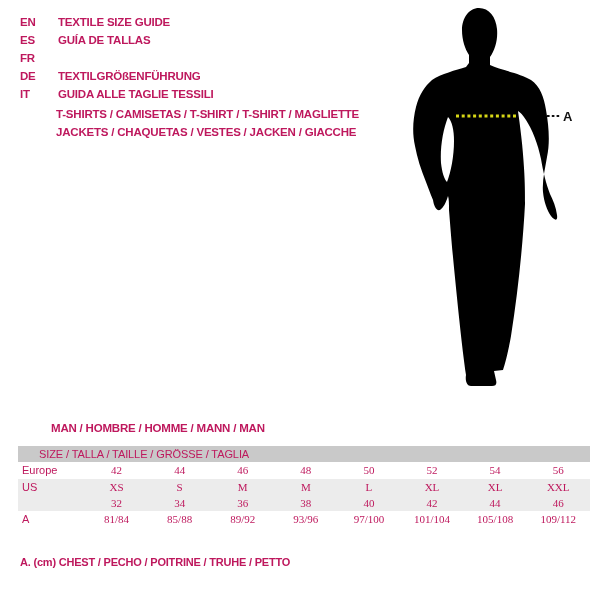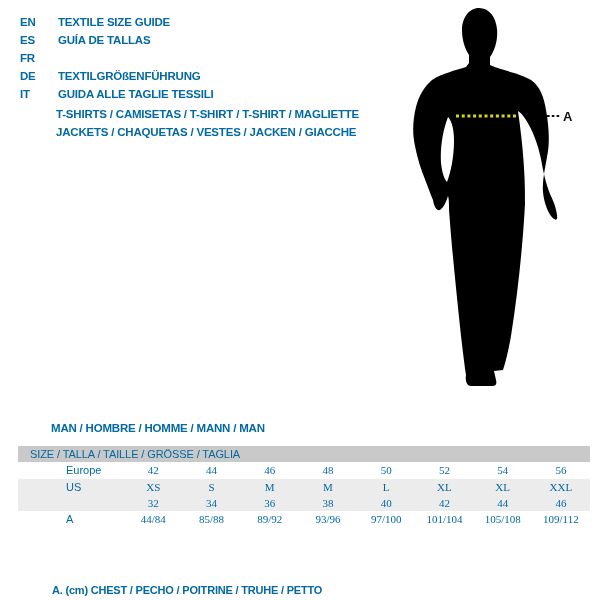--- a/index.html
+++ b/index.html
@@ -1,43 +1,43 @@
 <!DOCTYPE html>
 <html><head>
 <meta charset="utf-8">
 <style>
   * { margin:0; padding:0; box-sizing:border-box; }
   html,body { background:#fff; }
   .canvas {
     position:relative; width:600px; height:600px; background:#ffffff;
-    font-family:"Liberation Sans", sans-serif; color:#0369a1; overflow:hidden;
+    font-family:"Liberation Sans", sans-serif; color:#be185d; overflow:hidden;
   }
   
   .lang-list { position:absolute; left:20px; top:13px; }
   .lang-row { display:flex; height:18px; line-height:18px; }
   .lang-code { width:38px; font-weight:bold; font-size:11.5px; letter-spacing:-0.2px; }
   .lang-label { font-weight:bold; font-size:11.5px; letter-spacing:-0.2px; white-space:nowrap;text-align:right; }
   
   .categories { position:absolute; left:20px; top:105px;margin-left:36px; }
   .cat-line { height:18px; line-height:18px; font-weight:bold; font-size:11.5px; letter-spacing:-0.2px; white-space:nowrap; }
   
   .figure-svg { position:absolute; left:0; top:0; width:600px; height:400px; }
   
   .section-title { position:absolute; left:20px; top:422px; font-weight:bold; font-size:11.5px; letter-spacing:-0.2px;margin-left:31px; }
   
   .size-table { position:absolute; left:18px; top:446px; width:572px; font-size:11px; }
-  .t-header { height:16px; line-height:16px; background:#c9c9c9; padding-left:12px; letter-spacing:-0.1px; }
+  .t-header { height:16px; line-height:16px; background:#c9c9c9; padding-left:21px; letter-spacing:-0.1px; }
   .t-row { display:flex; }
   .t-row.shaded { background:#ececec; }
   .t-row.h17 { height:17px; line-height:17px; }
   .t-row.h16 { height:16px; line-height:16px; }
-  .t-label { width:67px; padding-left:4px; text-align:left;margin-left:44px; }
+  .t-label { width:67px; padding-left:4px; text-align:left; }
   .t-cell { width:63.1px; text-align:center;font-family:Liberation Serif, serif; }
   
-  .footnote { position:absolute; left:20px; top:584px; font-weight:bold; font-size:11px; letter-spacing:-0.2px;margin-left:32px; }
+  .footnote { position:absolute; left:20px; top:556px; font-weight:bold; font-size:11px; letter-spacing:-0.2px; }
 </style>
 </head>
 <body>
 
 <div class="canvas">
 
   <div class="lang-list">
     <div class="lang-row">
       <span class="lang-code">EN</span>
       <span class="lang-label">TEXTILE SIZE GUIDE</span>
@@ -151,21 +151,21 @@
       <span class="t-cell">36</span>
       <span class="t-cell">38</span>
       <span class="t-cell">40</span>
       <span class="t-cell">42</span>
       <span class="t-cell">44</span>
       <span class="t-cell">46</span>
     </div>
 
     <div class="t-row h17">
       <span class="t-label">A</span>
-      <span class="t-cell">44/84</span>
+      <span class="t-cell">81/84</span>
       <span class="t-cell">85/88</span>
       <span class="t-cell">89/92</span>
       <span class="t-cell">93/96</span>
       <span class="t-cell">97/100</span>
       <span class="t-cell">101/104</span>
       <span class="t-cell">105/108</span>
       <span class="t-cell">109/112</span>
     </div>
   </div>
 

